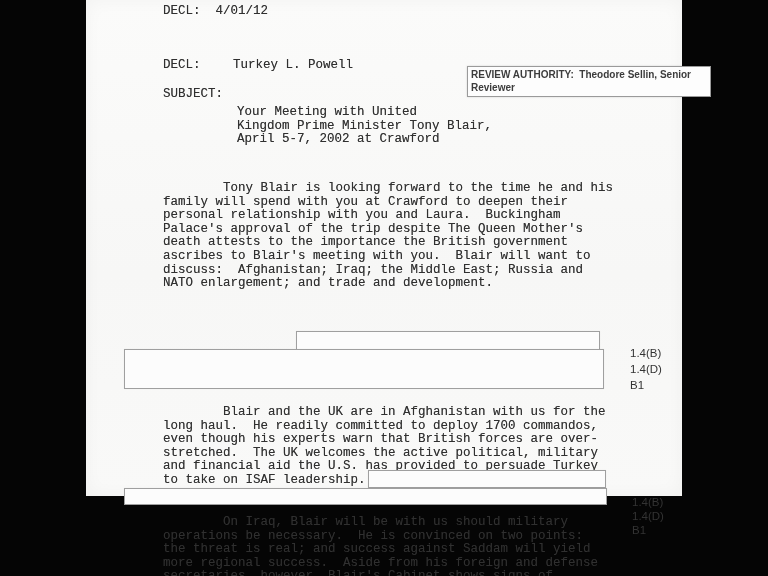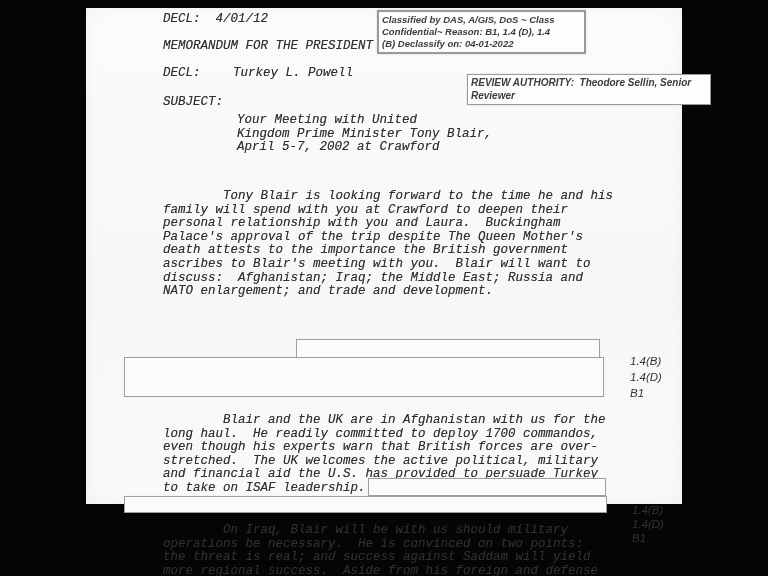--- a/index.html
+++ b/index.html
@@ -9,25 +9,24 @@
     background: #050505;
     font-family: "Liberation Sans", sans-serif;
   }
   .frame {
     position: relative;
     width: 768px; height: 576px;
     background: #050505;
   }
   .page {
     position: absolute;
-    left: 86px; top: 8px;
+    left: 86px; top: 0;
     width: 596px; height: 496px;
     background: linear-gradient(180deg, #fbfbfa 0%, #f7f7f6 55%, #f9f9f8 100%);
     box-shadow: inset 0 0 18px rgba(0,0,0,0.04);
-    font-style: italic;
   }
   .abs { position: absolute; }
   .mono {
     font-family: "Liberation Mono", "DejaVu Sans Mono", monospace;
     font-size: 12.5px;
     line-height: 13.6px;
     color: #303030;
     white-space: pre;
     letter-spacing: 0px;
     text-shadow: 0 0 0.5px rgba(40,40,40,0.55);
@@ -74,33 +73,29 @@
 <body>
 
 <div class="frame">
   <div class="abs" style="left:0; top:0; width:86px; height:576px; background:#050505;"></div>
   <div class="abs" style="left:682px; top:0; width:86px; height:576px; background:#050505;"></div>
 
   <div class="page">
 
     <div class="abs mono" style="left:77px; top:5px;">DECL:  4/01/12</div>
 
-    <div class="abs mono" style="left:77px; top:32px;">MEMORANDUM FOR THE PRESIDENT</div>
 
     <div class="abs mono" style="left:77px; top:59px;">DECL:</div>
     <div class="abs mono" style="left:147px; top:59px;">Turkey L. Powell</div>
 
     <div class="abs mono" style="left:77px; top:88px;text-align:right;">SUBJECT:</div>
     <div class="abs mono" style="left:151px; top:88px;margin-top:18px;">Your Meeting with United
 Kingdom Prime Minister Tony Blair,
 April 5-7, 2002 at Crawford</div>
 
-    <div class="abs stamp classification">Classified by DAS, A/GIS, DoS ~ Class
-Confidential~ Reason: B1, 1.4 (D), 1.4
-(B) Declassify on: 04-01-2022</div>
     <div class="abs stamp review">REVIEW AUTHORITY:  Theodore Sellin, Senior
 Reviewer</div>
 
     <div class="abs mono" style="left:77px; top:154px;margin-top:28px;">        Tony Blair is looking forward to the time he and his
 family will spend with you at Crawford to deepen their
 personal relationship with you and Laura.  Buckingham
 Palace's approval of the trip despite The Queen Mother's
 death attests to the importance the British government
 ascribes to Blair's meeting with you.  Blair will want to
 discuss:  Afghanistan; Iraq; the Middle East; Russia and

